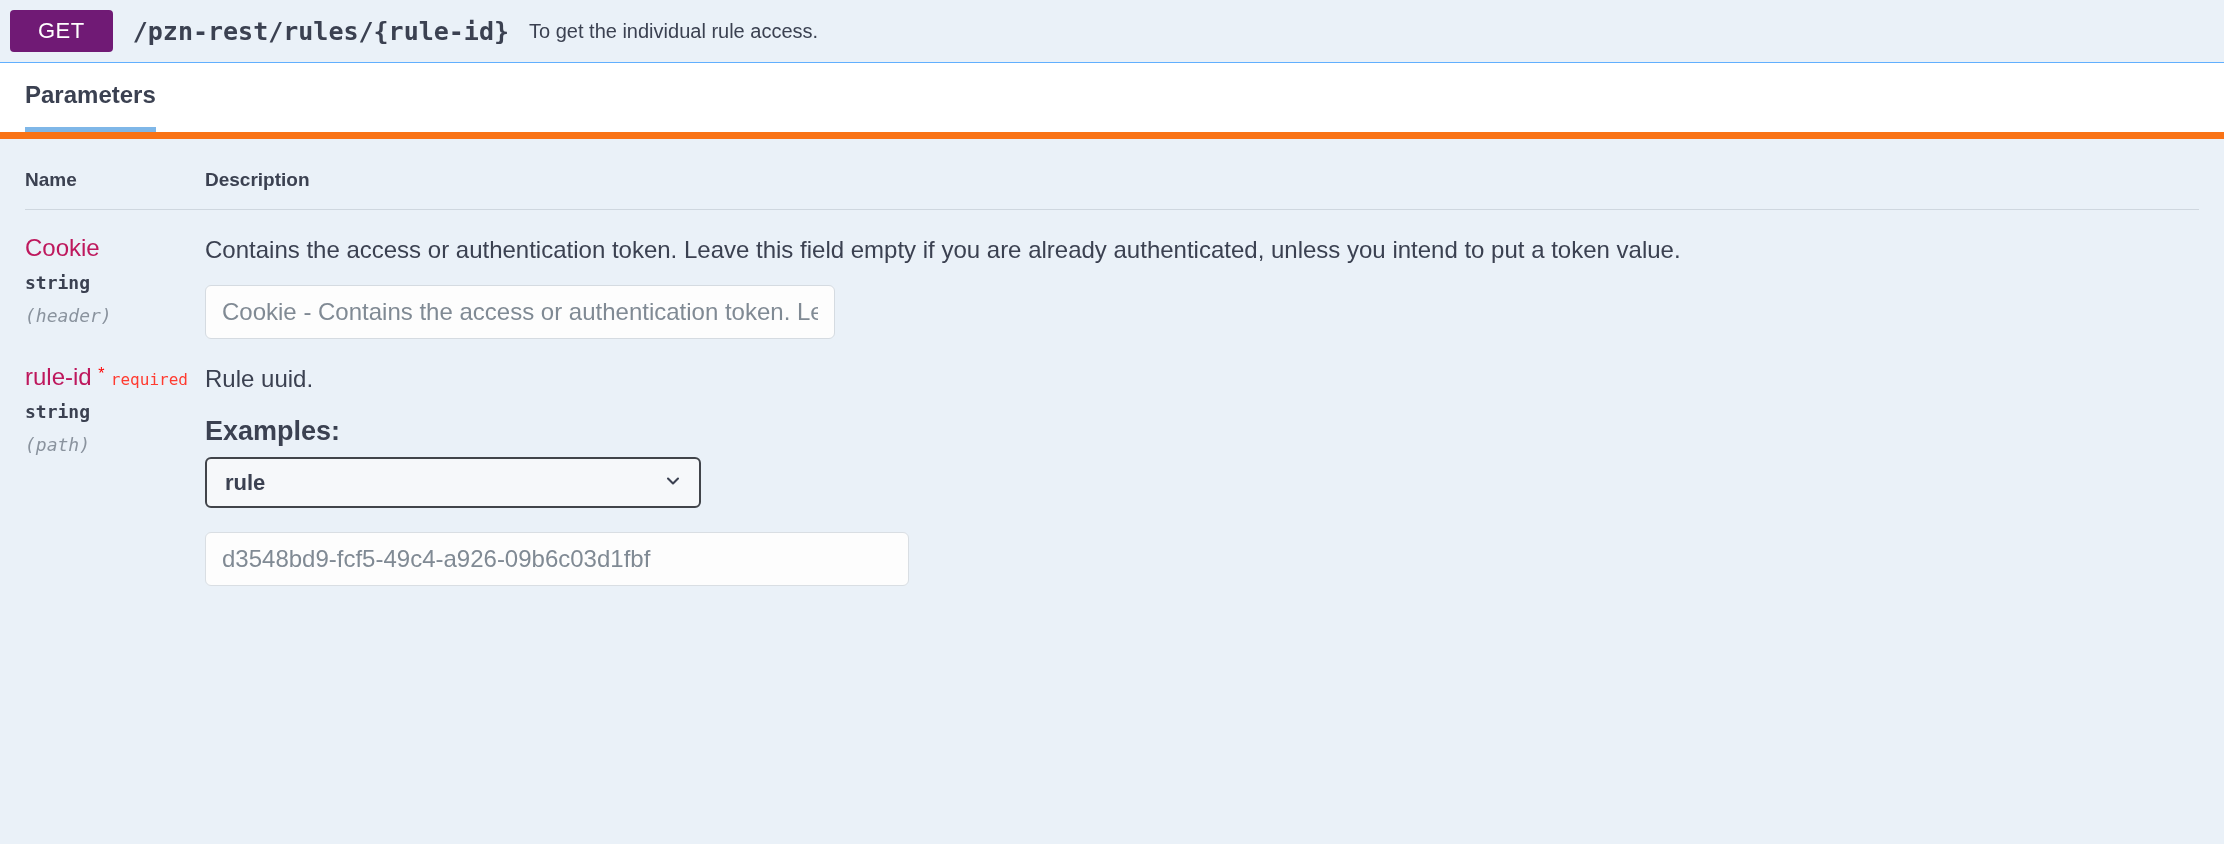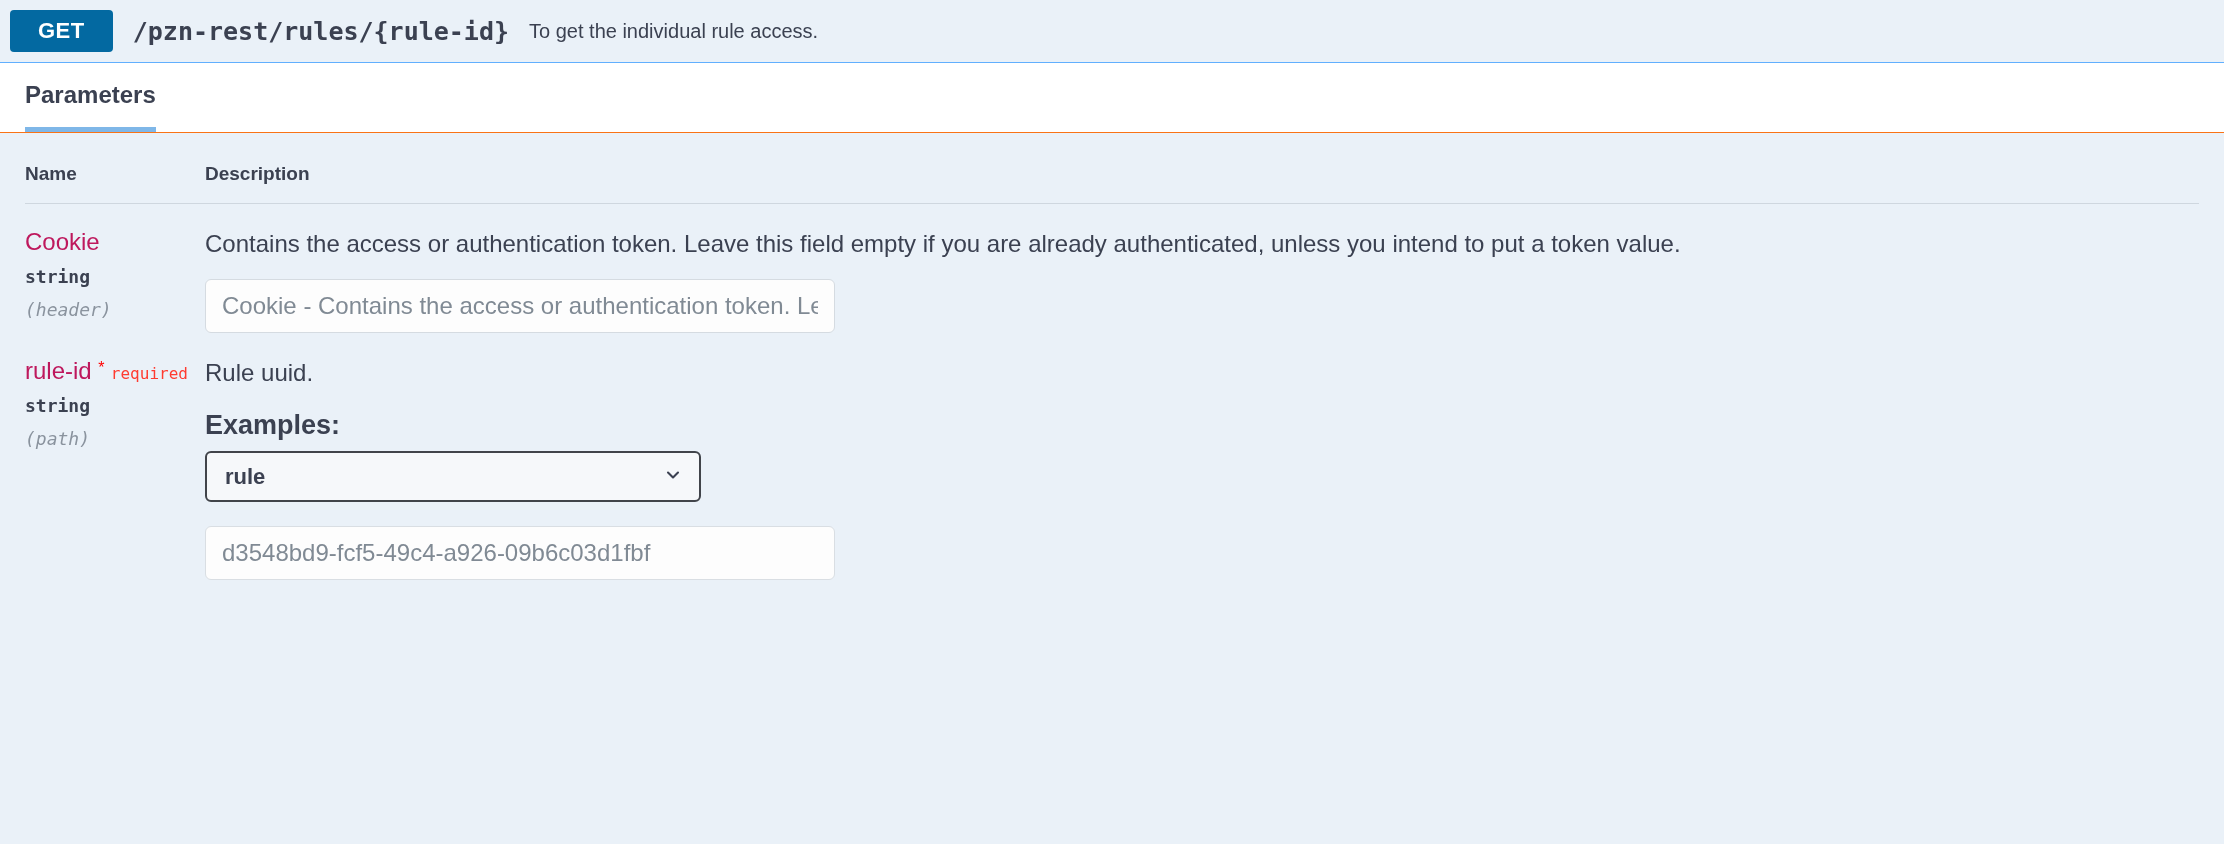--- a/index.html
+++ b/index.html
@@ -11,43 +11,43 @@
       color: #3b4151;
     }
     .header-row {
       display: flex;
       align-items: center;
       padding: 10px 10px 10px 10px;
       background: #eaf1f8;
       border-bottom: 1px solid #61affe;
     }
     .method-badge {
-      background: #0369a1;
+      background: #701a75;
       color: #fff;
-      font-weight: 700;
+      font-weight: 400;
       font-size: 22px;
       padding: 8px 28px;
       border-radius: 4px;
       margin-right: 20px;
       letter-spacing: 0.5px;
     }
     .endpoint-path {
       font-family: "SFMono-Regular", Consolas, monospace;
       font-size: 25px;
       font-weight: 700;
       color: #3b4151;
       margin-right: 20px;
     }
     .endpoint-desc {
       font-size: 20px;
       color: #3b4151;
     }
     .tabs-row {
       background: #fff;
-      border-bottom: 1px solid #f97316;
+      border-bottom: 7px solid #f97316;
       padding: 0 25px;
       box-shadow: 0 1px 2px rgba(0,0,0,0.05);
     }
     .tab {
       display: inline-block;
       font-size: 24px;
       font-weight: 700;
       color: #3b4151;
       padding: 18px 0;
       border-bottom: 5px solid #7fb7e8;
@@ -151,21 +151,21 @@
     }
     .chevron {
       position: absolute;
       right: 18px;
       top: 50%;
       transform: translateY(-50%);
       pointer-events: none;
     }
     .chevron svg { width: 20px; height: 20px; }
     .example-value {
-      width: 630px;
+      width: 704px;
       font-size: 24px;
       padding: 12px 16px;
       border: 1px solid #d9dee3;
       border-radius: 6px;
       color: #808a94;
       background: #fdfdfd;
     }
     .name-cell { padding-right: 10px; }
   </style>
 </head>

